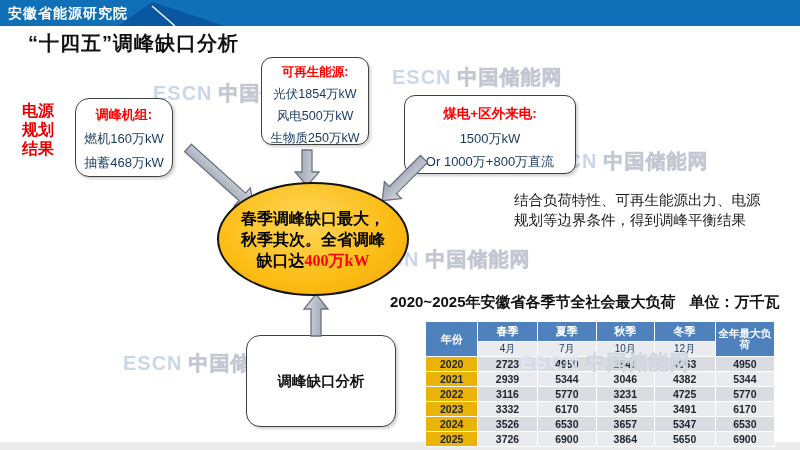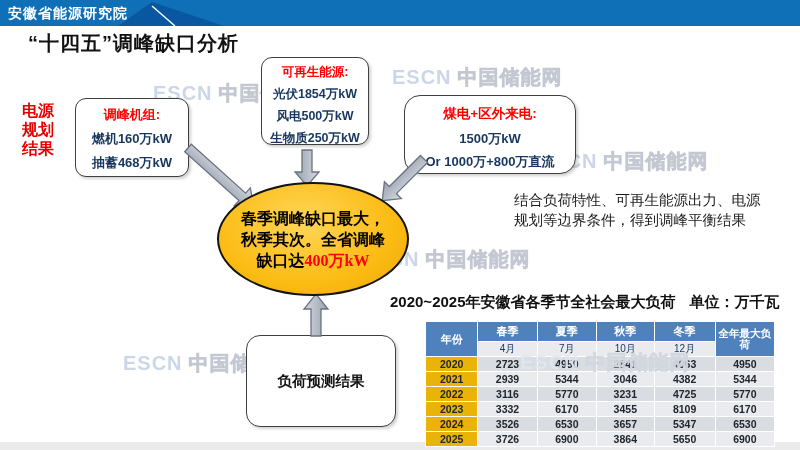--- a/index.html
+++ b/index.html
@@ -12,28 +12,28 @@
   .org{position:absolute;left:8px;top:0;height:26px;line-height:26px;color:#fff;font-weight:bold;font-size:14px;letter-spacing:1px;}
   .logo-svg{position:absolute;left:112px;top:0;}
   
   .slide-title{position:absolute;left:28px;top:30px;font-size:20px;font-weight:bold;color:#111;letter-spacing:1px;z-index:2;}
   
   .left-label{position:absolute;left:22px;top:101px;width:56px;text-align:left;color:#E60000;font-weight:bold;font-size:16px;line-height:19px;z-index:2;}
   
   .rbox{position:absolute;background:#fff;border:1.6px solid #3f3f3f;border-radius:11px;
         box-shadow:2px 2px 3px rgba(0,0,0,0.18);z-index:2;text-align:center;box-sizing:border-box;}
   .rbox .btitle{color:#FF0000;font-weight:bold;}
-  .rbox .bline{color:#17375E;font-weight:700;}
-  #box-peaking{left:75px;top:98px;width:114px;height:79px;padding-top:7px;}
+  .rbox .bline{color:#17375E;font-weight:400;}
+  #box-peaking{left:75px;top:98px;width:98px;height:79px;padding-top:7px;border-radius:14px;}
   #box-peaking .btitle{font-size:13px;margin-bottom:6px;}
   #box-peaking .bline{font-size:13px;margin-top:6px;}
   #box-renewable{left:261px;top:57px;width:108px;height:88px;padding-top:6px;}
   #box-renewable .btitle{font-size:12.5px;margin-bottom:4px;}
   #box-renewable .bline{font-size:12.5px;margin-top:5px;}
-  #box-coal{left:404px;top:95px;width:172px;height:79px;padding-top:9px;border-radius:16px;}
+  #box-coal{left:404px;top:95px;width:172px;height:79px;padding-top:9px;}
   #box-coal .btitle{font-size:13.5px;margin-bottom:7px;}
   #box-coal .bline{font-size:13px;margin-top:5px;}
   #box-load{left:246px;top:335px;width:150px;height:92px;border-radius:14px;display:flex;align-items:center;justify-content:center;}
   #box-load .bload{color:#111;font-weight:bold;font-size:14.5px;}
   
   .ellipse{position:absolute;left:217px;top:182px;width:192px;height:114px;border-radius:50%;
     background:radial-gradient(ellipse at 45% 35%, #FFD658 0%, #FBBB12 62%, #EEA50C 100%);
     border:2px solid #141414;z-index:3;display:flex;align-items:center;justify-content:center;text-align:center;box-sizing:border-box;}
   .ellipse .etext{font-family:"Liberation Serif","DejaVu Serif",serif;font-weight:bold;color:#000;
     font-size:16px;line-height:21px;padding:0 6px;}
@@ -117,21 +117,21 @@
     <div class="bline">生物质250万kW</div>
   </div>
 
   <div class="rbox" id="box-coal">
     <div class="btitle">煤电+区外来电:</div>
     <div class="bline">1500万kW</div>
     <div class="bline">Or 1000万+800万直流</div>
   </div>
 
   <div class="rbox" id="box-load">
-    <div class="bload">负荷预测结果</div>
+    <div class="bload">调峰缺口分析</div>
   </div>
 
   <svg class="arrows" width="800" height="450">
     <defs>
       <linearGradient id="gradArrow" x1="0" y1="0" x2="0" y2="1">
         <stop offset="0" stop-color="#D5D9E0"></stop>
         <stop offset="1" stop-color="#99A1AE"></stop>
       </linearGradient>
     </defs>
     <polygon points="0,-5 73,-5 73,-12 89,0 73,12 73,5 0,5" transform="translate(188,148) rotate(42)" fill="url(#gradArrow)" stroke="#6b7280" stroke-width="1.3"></polygon>
@@ -200,21 +200,21 @@
         <td class="val">5770</td>
         <td class="val">3231</td>
         <td class="val">4725</td>
         <td class="val">5770</td>
       </tr>
       <tr class="drow odd">
         <td class="yr">2023</td>
         <td class="val">3332</td>
         <td class="val">6170</td>
         <td class="val">3455</td>
-        <td class="val">8109</td>
+        <td class="val">3491</td>
         <td class="val">6170</td>
       </tr>
       <tr class="drow even">
         <td class="yr">2024</td>
         <td class="val">3526</td>
         <td class="val">6530</td>
         <td class="val">3657</td>
         <td class="val">5347</td>
         <td class="val">6530</td>
       </tr>

